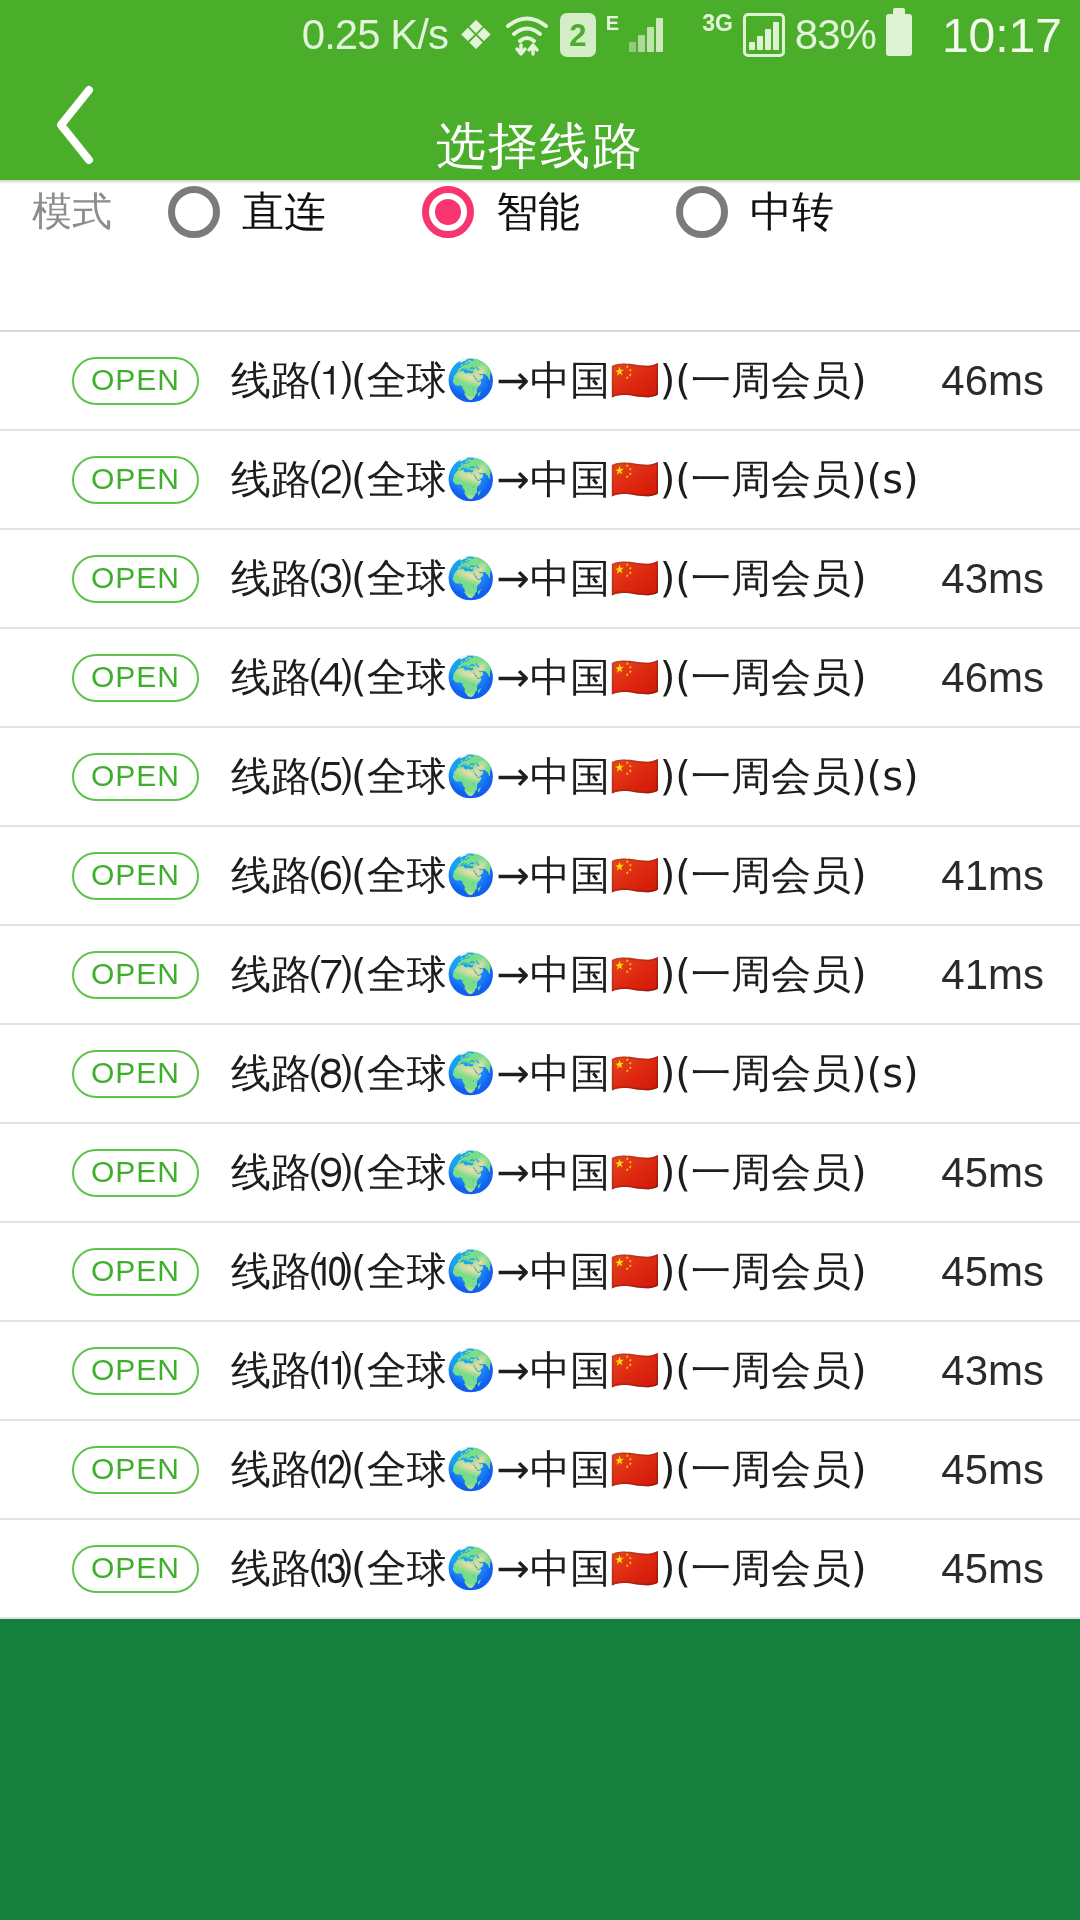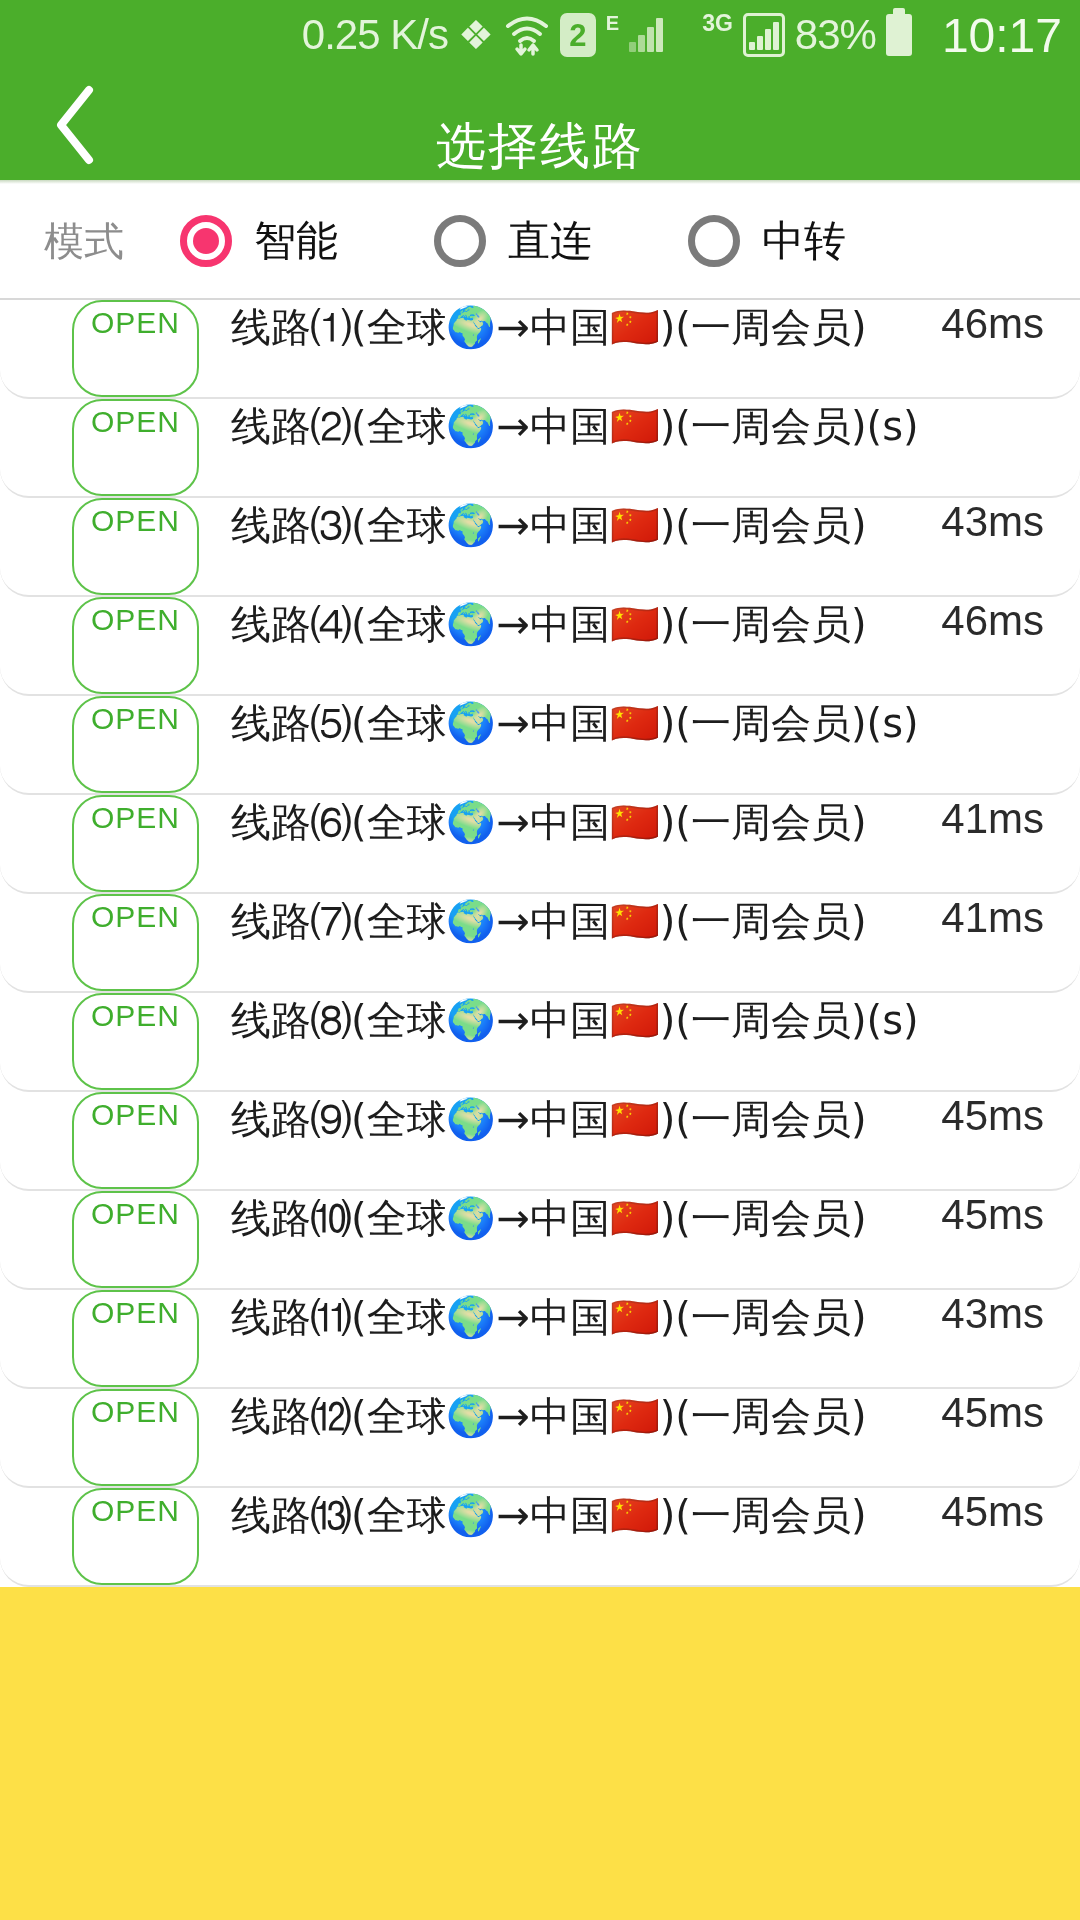--- a/index.html
+++ b/index.html
@@ -2,21 +2,21 @@
 <html><head>
 <meta charset="utf-8">
 <style>
   * { margin:0; padding:0; box-sizing:border-box; }
   html, body {
     width:1080px; height:1920px;
     background:#ffffff;
     font-family:"Liberation Sans","DejaVu Sans",sans-serif;
     overflow:hidden;
   }
-  #app { width:1080px; height:1920px; position:relative; background:#fde047; }
+  #app { width:1080px; height:1920px; position:relative; background:#15803d; }
 
   
   .statusbar{
     height:70px; background:#4BAE2B; color:#E8F6E0;
     display:flex; align-items:center; justify-content:flex-end;
     padding:0 18px 0 0; gap:10px;
   }
   .sb-speed{ font-size:42px; font-weight:400; letter-spacing:-1px; color:#E3F4DA; }
   .sb-ico{ display:inline-flex; align-items:center; justify-content:center; color:#E3F4DA; }
   .sb-bt{ font-size:40px; line-height:1; }
@@ -55,42 +55,42 @@
   .back-btn{
     position:absolute; left:0; top:0; width:150px; height:110px;
     display:flex; align-items:center; justify-content:center;
   }
   .back-btn svg{ display:block; }
   .appbar-title{ color:#FFFFFF; font-size:50px; font-weight:400; letter-spacing:2px; }
   .appbar-shadow{ height:4px; background:linear-gradient(#c9d9c0,#ffffff); }
 
   
   .mode-row{
-    height:116px; background:#fff; display:flex; align-items:center;
-    border-bottom:2px solid #d8d8d8; padding-left:44px;
+    height:148px; background:#fff; display:flex; align-items:flex-start;
+    border-bottom:2px solid #d8d8d8; padding-left:32px;
   }
   .mode-label{ font-size:40px; color:#8d8d8d; margin-right:56px; }
   .radio-opt{ display:flex; align-items:center; margin-right:96px; }
   .radio{
     width:52px; height:52px; border-radius:50%;
     border:7px solid #7b7b7b; background:#fff;
     display:flex; align-items:center; justify-content:center;
     flex:0 0 auto;
   }
   .radio.checked{ border-color:#F7356F; }
   .radio.checked .dot{
     width:26px; height:26px; border-radius:50%; background:#F7356F;
   }
   .radio-label{ font-size:42px; color:#111; margin-left:22px; white-space:nowrap; }
 
   
   .list{ background:#fff; }
   .row{
-    height:99px; display:flex; 
-    border-bottom:2px solid #e2e2e2; padding:0 36px 0 72px;border-radius:29px;
+    height:99px; display:flex; align-items:center;
+    border-bottom:2px solid #e2e2e2; padding:0 36px 0 72px;
   }
   .badge{
     flex:0 0 auto;
     border:2px solid #5ec34a; color:#3fae2d; border-radius:30px;
     font-size:30px; letter-spacing:1px; padding:6px 17px 8px;
     line-height:1; background:#fff;
   }
   .row-title{
     flex:1 1 auto; margin-left:32px;
     font-size:40px; color:#1d1d1d; white-space:nowrap;
@@ -164,33 +164,33 @@
       </span>
     </div>
     <div class="appbar-title">选择线路</div>
   </div>
   <div class="appbar-shadow"></div>
 
   <div class="mode-row">
     <span class="mode-label">模式</span>
 
     <div class="radio-opt">
+      <span class="radio"></span>
+      <span class="radio-label">直连</span>
+    </div>
+
+    <div class="radio-opt">
       <span class="radio checked">
           <span class="dot"></span>
         </span>
       <span class="radio-label">智能</span>
     </div>
 
     <div class="radio-opt">
       <span class="radio"></span>
-      <span class="radio-label">直连</span>
-    </div>
-
-    <div class="radio-opt">
-      <span class="radio"></span>
       <span class="radio-label">中转</span>
     </div>
   </div>
 
   <div class="list" id="route-list">
       <div class="row">
         <span class="badge">OPEN</span>
         <span class="row-title">线路⑴(全球🌍→中国🇨🇳)(一周会员)(s)</span>
         <span class="row-lat">46ms</span>
       </div>

